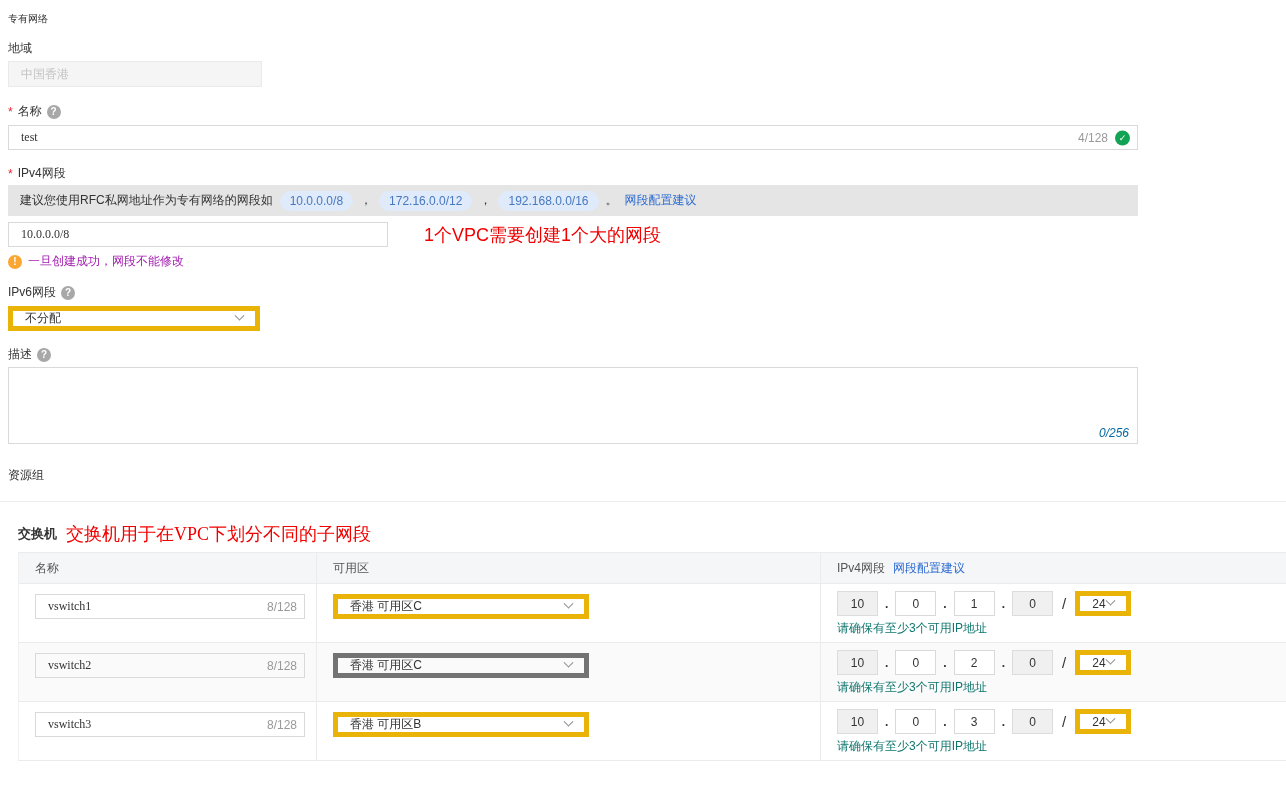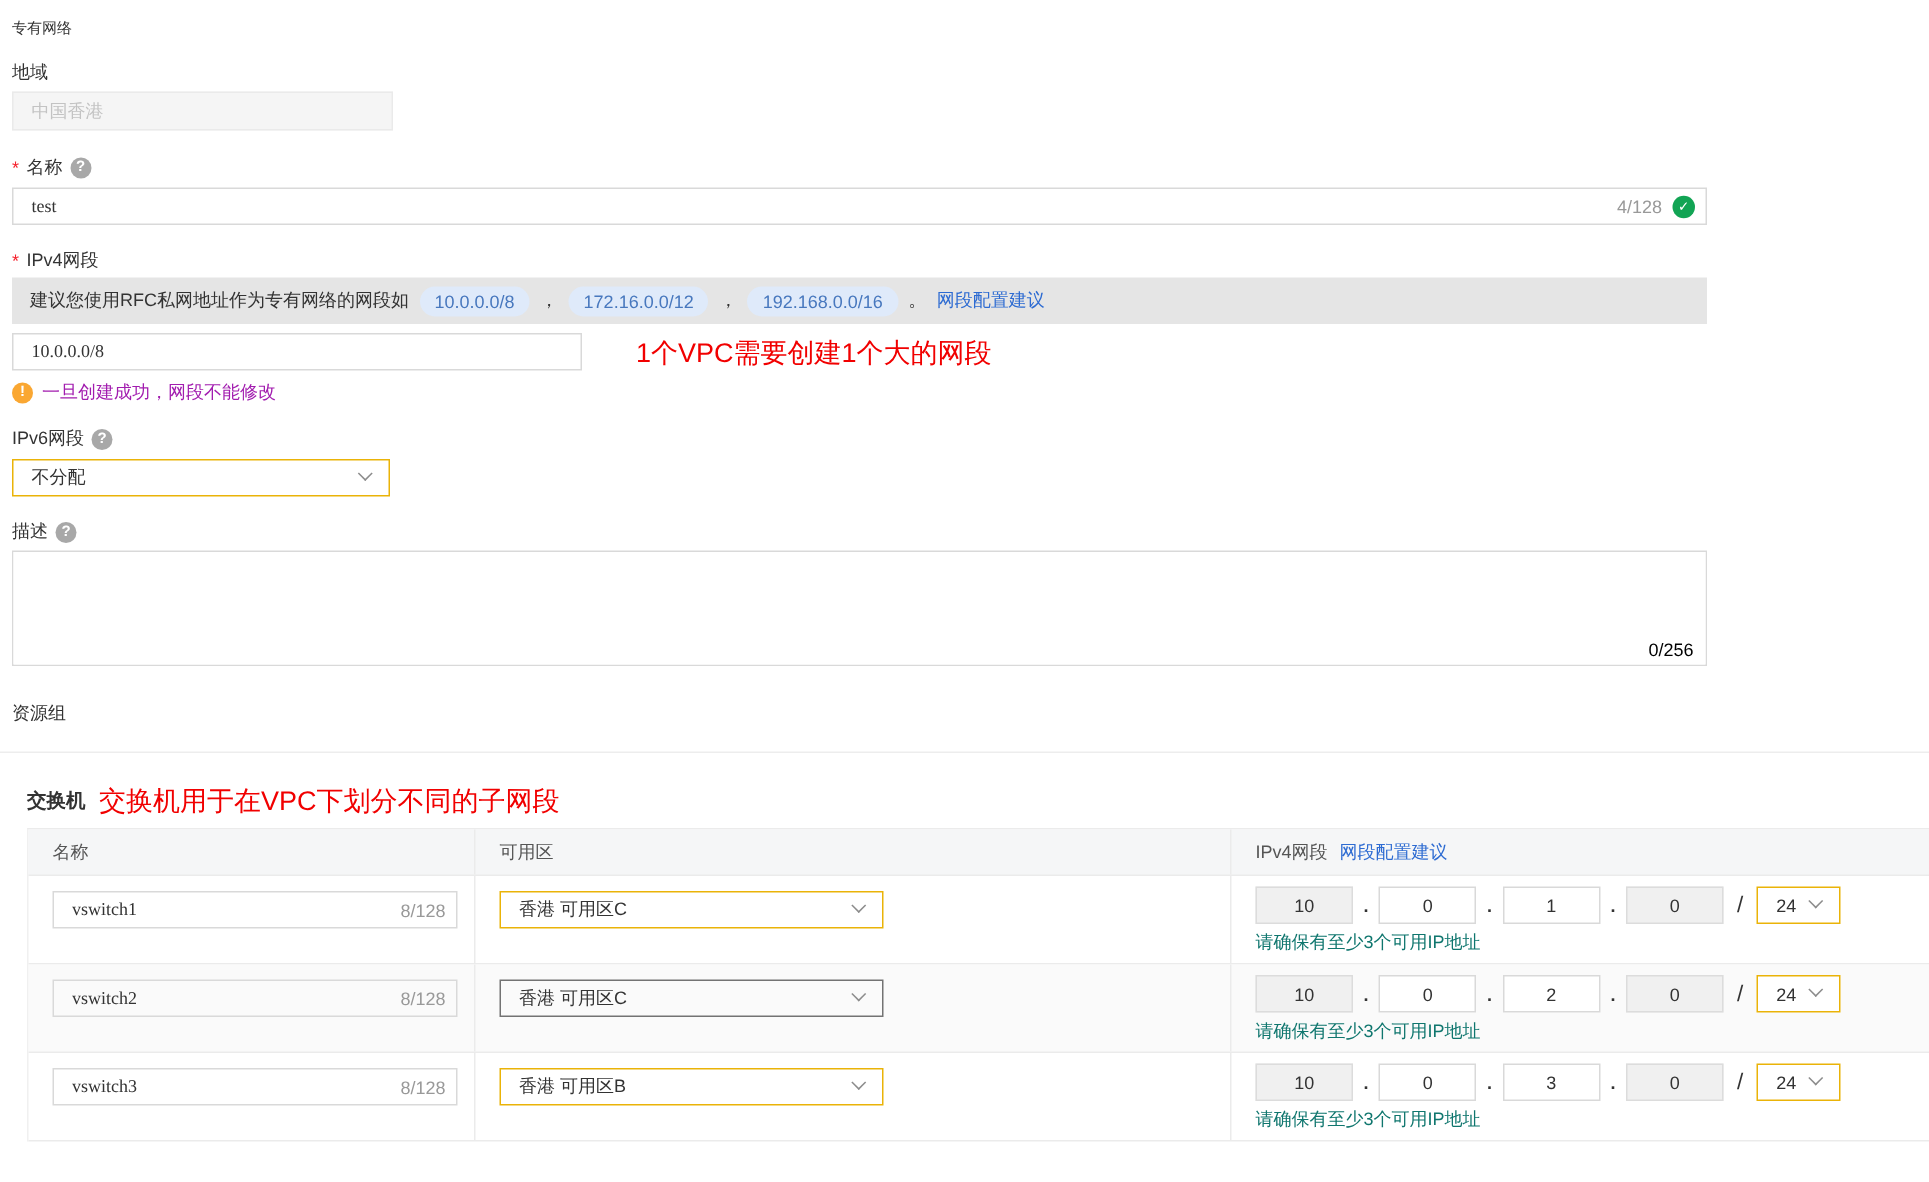--- a/index.html
+++ b/index.html
@@ -44,59 +44,59 @@
   .cidr-input { width:380px; }
   .red-note { color:#f10000; font-size:18px; line-height:24px; }
   .cidr-row .red-note { margin-left:36px; }
   .warn-row { display:flex; align-items:center; gap:6px; margin:6px 0 0 8px; }
   .warn-icon {
     width:14px; height:14px; border-radius:50%; background:#faa732; color:#fff;
     font-size:10px; font-weight:bold; display:inline-flex; align-items:center; justify-content:center;
   }
   .warn-text { color:#a21caf; }
   .select {
-    height:25px; border:1px solid #eab308; background:#fff; cursor:pointer;
+    height:25px; border:5px solid #eab308; background:#fff; cursor:pointer;
     display:flex; align-items:center; justify-content:space-between; padding:0 12px;
   }
   .select.focused { border-color:#737373; }
   .chevron {
     width:7px; height:7px; border-right:1px solid #8c8c8c; border-bottom:1px solid #8c8c8c;
     transform:rotate(45deg) translate(-2px,-2px); flex:none;
   }
   .w252 { width:252px; margin:5px 0 0 8px; }
   .placeholder-text { color:#a6a6a6; }
   .textarea-wrap { margin:4px 0 0 8px; width:1130px; height:77px; border:1px solid #d9d9d9; position:relative; }
   .textarea-wrap textarea {
     width:100%; height:100%; border:none; outline:none; resize:none; padding:6px 12px;
     font-family:"Liberation Sans","DejaVu Sans",sans-serif; font-size:12px;
   }
-  .ta-counter { position:absolute; right:8px; bottom:3px; color:#000000; }
+  .ta-counter { position:absolute; right:8px; bottom:3px; color:#0369a1;font-style:italic; }
   .mt14 { margin-top:14px; } .mt15 { margin-top:15px; } .mt16 { margin-top:16px; } .mt23 { margin-top:23px; }
   .divider { margin-top:17px; border-top:1px solid #ededed; width:1286px; }
-  .vs-head { display:flex; align-items:center; gap:9px; margin:20px 0 0 18px; }
+  .vs-head { display:flex; align-items:center; gap:9px; margin:20px 0 0 18px;font-family:Liberation Serif, serif; }
   .vs-title { font-size:13px; font-weight:bold; color:#333; }
   .vs-table { margin:6px 0 0 18px; width:1268px; border-top:1px solid #ebebeb; border-left:1px solid #f0f0f0; }
   .vs-header-row {
     display:flex; height:31px; background:#f5f6f7; border-bottom:1px solid #ebebeb;
     color:#555; align-items:center;
   }
   .c1 { width:298px; flex:none; } .c2 { width:504px; flex:none; } .c3 { flex:1; }
   .vs-header-row .c1, .vs-header-row .c2 { border-right:1px solid #ebebeb; height:100%; display:flex; align-items:center; padding-left:16px; }
   .vs-header-row .c3 { display:flex; align-items:center; gap:8px; padding-left:16px; }
   .vs-row { display:flex; height:59px; border-bottom:1px solid #ebebeb; }
   .vs-row.row-hover { background:#fafafa; }
   .vs-row .c1, .vs-row .c2 { border-right:1px solid #ebebeb; padding:10px 0 0 16px; }
   .vs-row .c3 { padding:7px 0 0 16px; }
   .cell-input-wrap { position:relative; width:270px; }
   .cell-input-wrap .text-input { width:270px; padding-right:50px; background:transparent; }
   .cell-counter { right:8px; }
   .zone-select { width:256px; background:transparent; }
   .octet-line { display:flex; align-items:center; }
   .octet {
-    width:65px; height:25px; border:1px solid #d9d9d9; background:#fff;
+    width:41px; height:25px; border:1px solid #d9d9d9; background:#fff;
     text-align:center; font-size:12px; color:#333; outline:none;
     font-family:"Liberation Sans","DejaVu Sans",sans-serif;
   }
   .octet.disabled { background:#f0f0f0; border-color:#dcdcdc; }
   .odot { margin:0 7px; font-weight:bold; color:#333; }
   .slash { margin:0 9px; font-size:15px; color:#333; }
   .mask-select { width:56px; background:#fff; }
   .octet-hint { margin-top:4px; color:#0f766e; }
 </style>
 </head>

